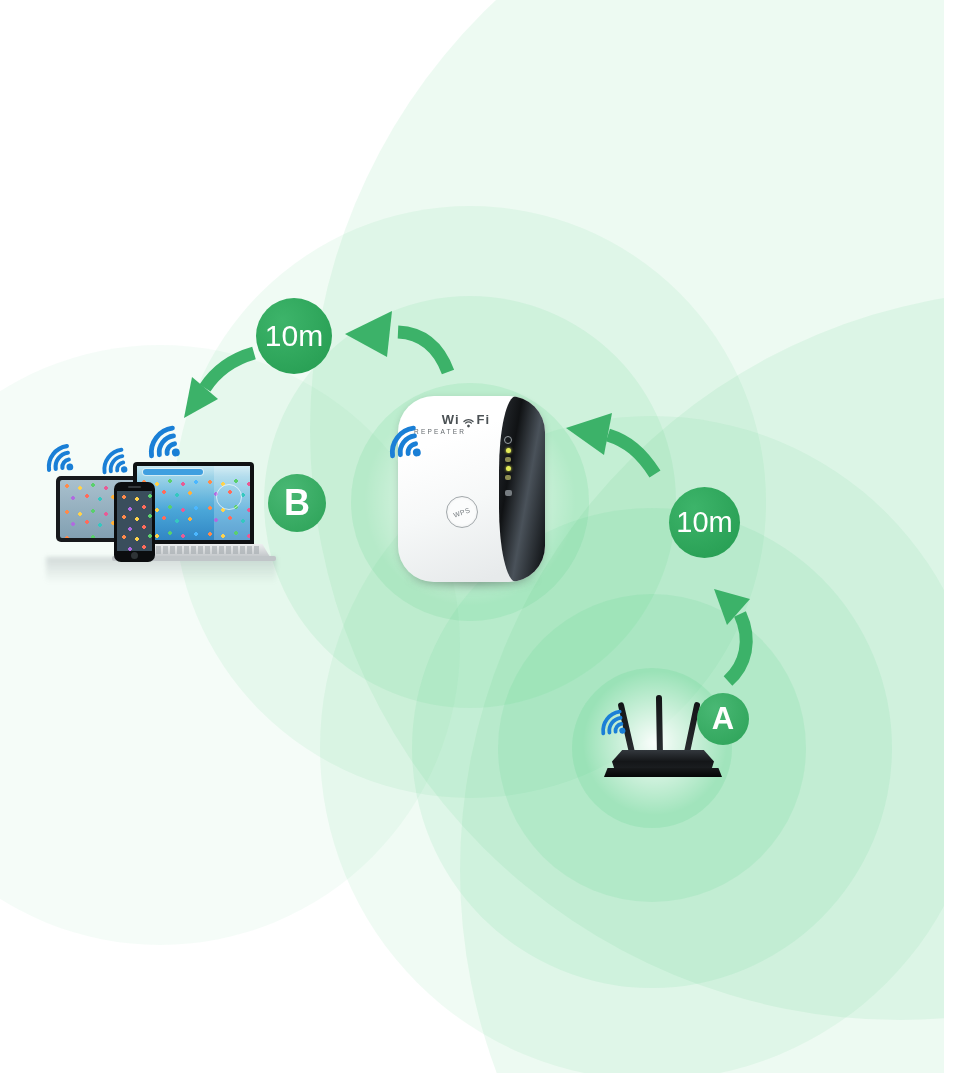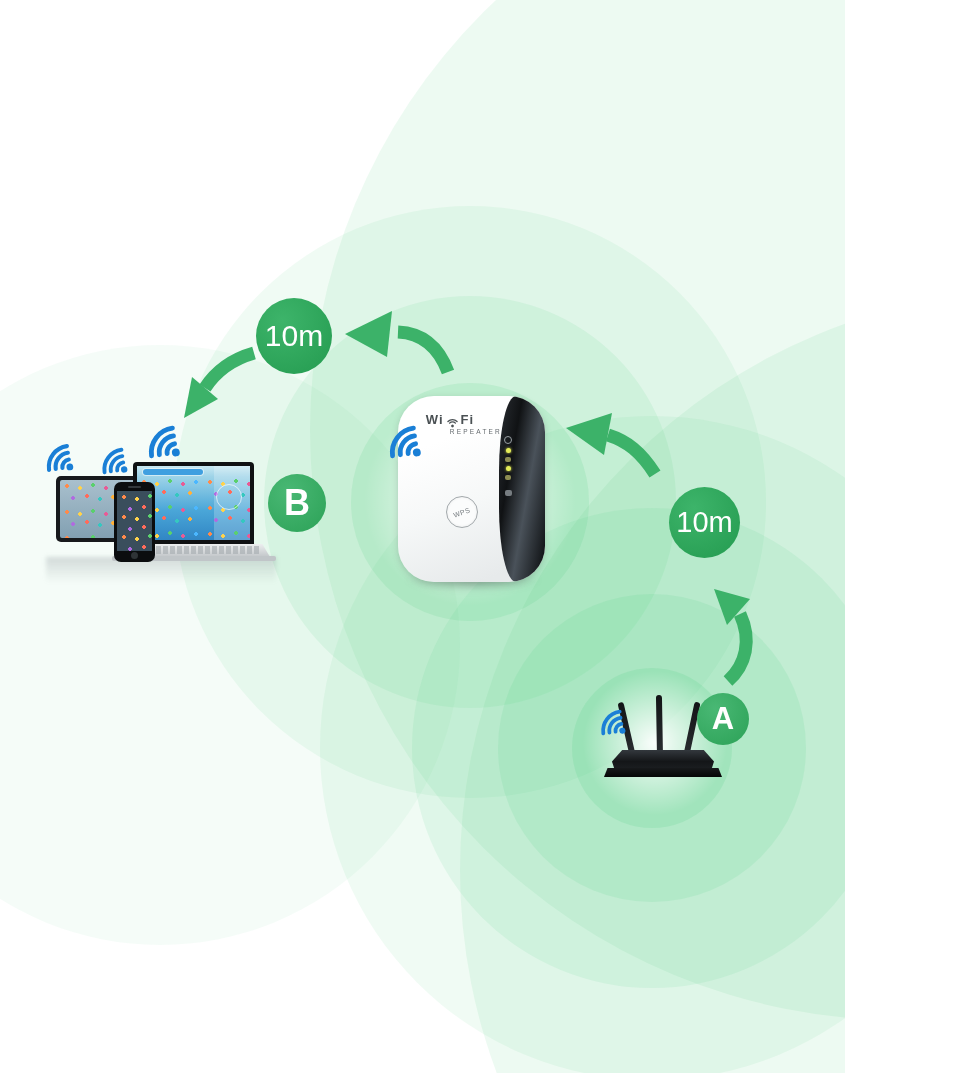--- a/index.html
+++ b/index.html
@@ -1,17 +1,17 @@
 <!DOCTYPE html>
 <html><head>
 <meta charset="utf-8">
 <style>
   html,body{margin:0;padding:0;background:#fff;}
   #canvas{
-    position:relative;width:845px;height:1073px;overflow:hidden;background:#ffffff;
+    position:relative;width:944px;height:1073px;overflow:hidden;background:#ffffff;
     font-family:"Liberation Sans", sans-serif;
   }
   
   .cov{position:absolute;border-radius:50%;}
   .cov.c-right-top   {left:310px;top:-160px;width:1180px;height:1180px;background:rgba(80,205,130,.10);}
   .cov.c-right-bottom{left:460px;top:290px;width:1160px;height:1160px;background:rgba(80,205,130,.10);}
   .cov.c-devices     {left:-140px;top:345px;width:600px;height:600px;background:rgba(80,205,130,.055);}
   .cov.c-rep-3{left:174px;top:206px;width:592px;height:592px;background:rgba(80,205,130,.085);}
   .cov.c-rep-2{left:264px;top:296px;width:412px;height:412px;background:rgba(80,205,130,.11);}
   .cov.c-rep-1{left:351px;top:383px;width:238px;height:238px;background:rgba(80,205,130,.15);}
@@ -43,21 +43,21 @@
   
   .repeater{position:absolute;left:398px;top:396px;width:147px;height:186px;z-index:5;}
   .rp-shadow{position:absolute;left:6px;top:172px;width:138px;height:24px;border-radius:50%;
     background:radial-gradient(ellipse, rgba(40,60,50,.30), rgba(40,60,50,0) 70%);filter:blur(3px);}
   .rp-body{position:absolute;inset:0;border-radius:36px;overflow:hidden;
     background:linear-gradient(160deg,#ffffff 25%,#f6f8f8 55%,#e7eaeb 90%);
     box-shadow:0 2px 6px rgba(70,90,80,.25);}
   .rp-dark{position:absolute;right:0;top:0;width:46px;height:100%;
     border-radius:46% 36px 36px 46% / 50% 36px 36px 50%;
     background:linear-gradient(100deg,#2a2e33 0%,#101214 30%,#4a525a 58%,#14171a 92%);}
-  .rp-brand{position:absolute;left:0;top:16px;width:104px;text-align:right;color:#4b5154;}
+  .rp-brand{position:absolute;left:16px;top:16px;width:104px;text-align:left;color:#4b5154;}
   .rp-brand .row{display:flex;align-items:flex-end;justify-content:center;gap:3px;font-size:13px;font-weight:bold;letter-spacing:1px;}
   .rp-brand .sub{font-size:6.5px;letter-spacing:2.2px;color:#646a6e;margin-top:1px;}
   .wps{position:absolute;left:48px;top:100px;width:30px;height:30px;border-radius:50%;
     border:1px solid #a2a8ab;background:#fbfcfc;display:flex;align-items:center;justify-content:center;
     box-shadow:inset 0 0 3px rgba(0,0,0,.08);}
   .wps span{font-size:7px;color:#787e82;letter-spacing:.5px;transform:rotate(-20deg);}
   .leds{position:absolute;left:104px;top:40px;width:12px;display:flex;flex-direction:column;align-items:center;}
   .led{border-radius:50%;}
   .led.ring{width:6px;height:6px;border:1px solid #9aa1a5;background:transparent;}
   .led.dot{width:5px;height:5px;background:#e4ec59;box-shadow:0 0 3px #e4ec59;margin:4px 0;}

